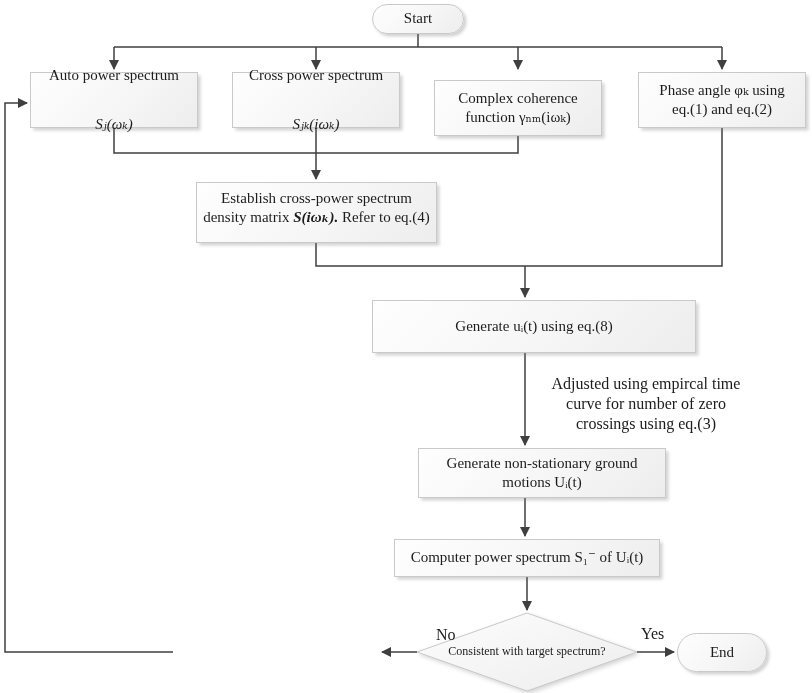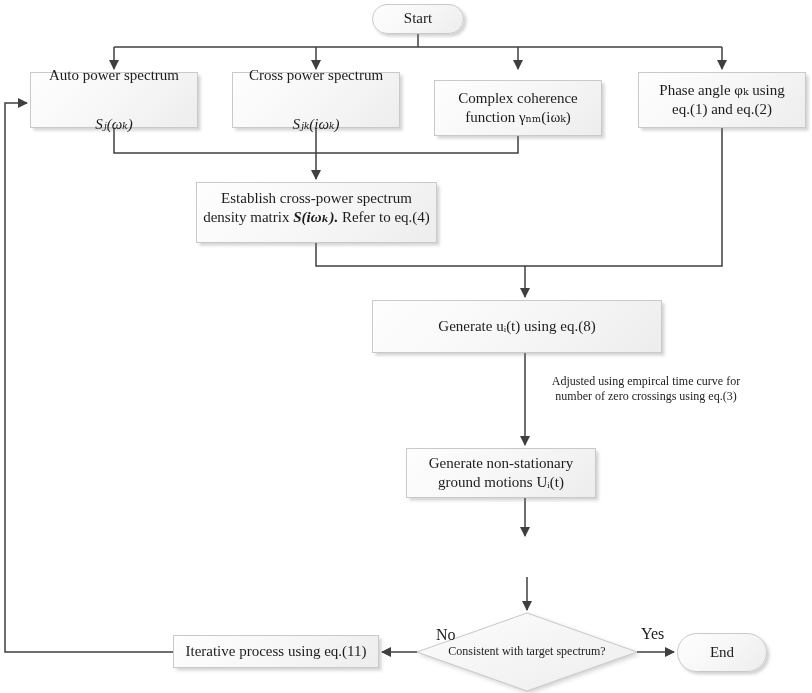--- a/index.html
+++ b/index.html
@@ -40,21 +40,21 @@
   }
   .terminal {
     border-radius: 20px;
   }
   .node .line { display: block; }
   .formula-line { font-style: italic; margin-top: 29px; }
   .bold-formula { font-weight: bold; font-style: italic; }
   .free-text {
     position: absolute;
     text-align: center;
-    font-size: 12px;
+    font-size: 16px;
     line-height: 1.26;
     background: transparent;
   }
   .edge-label {
     position: absolute;
     font-size: 16px;
     background: transparent;
   }
   .diamond-text {
     position: absolute;
@@ -129,42 +129,42 @@
 
   <div class="node" style="left:638px; top:72px; width:168px; height:56px;">
     <span class="line">Phase angle φₖ using</span>
     <span class="line">eq.(1) and eq.(2)</span>
   </div>
 
   <div class="node" style="left:196px; top:182px; width:241px; height:61px; display:block; padding:6px 4px;">
     <span>Establish cross-power spectrum density matrix </span><span class="bold-formula">S(iωₖ).</span><span> Refer to eq.(4)</span>
   </div>
 
-  <div class="node" style="left:372px; top:300px; width:290px; height:53px;">
+  <div class="node" style="left:372px; top:300px; width:324px; height:53px;">
     <span class="line">Generate uᵢ(t) using eq.(8)</span>
   </div>
 
   <div class="free-text" style="left:540px; top:374px; width:212px;">
     <span class="line">Adjusted using empircal time</span>
     <span class="line">curve for number of zero</span>
     <span class="line">crossings using eq.(3)</span>
   </div>
 
-  <div class="node" style="left:406px; top:448px; width:190px; height:50px;">
+  <div class="node" style="left:418px; top:448px; width:248px; height:50px;">
     <span>Generate non-stationary ground motions Uᵢ(t)</span>
   </div>
 
+  <div class="node" style="left:394px; top:539px; width:266px; height:38px;">
+    <span>Computer power spectrum S₁⁻ of Uᵢ(t)</span>
+  </div>
 
   <div class="diamond-text" style="left:447px; top:630px; width:160px; height:44px;">
     <span>Consistent with target spectrum?</span>
   </div>
 
-  <div class="node" style="left:173px; top:635px; width:206px; height:33px;">
-    <span>Iterative process using eq.(11)</span>
-  </div>
 
   <div class="node terminal" style="left:677px; top:633px; width:90px; height:39px;">
     <span>End</span>
   </div>
 
   <div class="edge-label" style="left:388px; top:626px;margin-left:48px;">No</div>
   <div class="edge-label" style="left:641px; top:625px;">Yes</div>
 
 </div>
 

